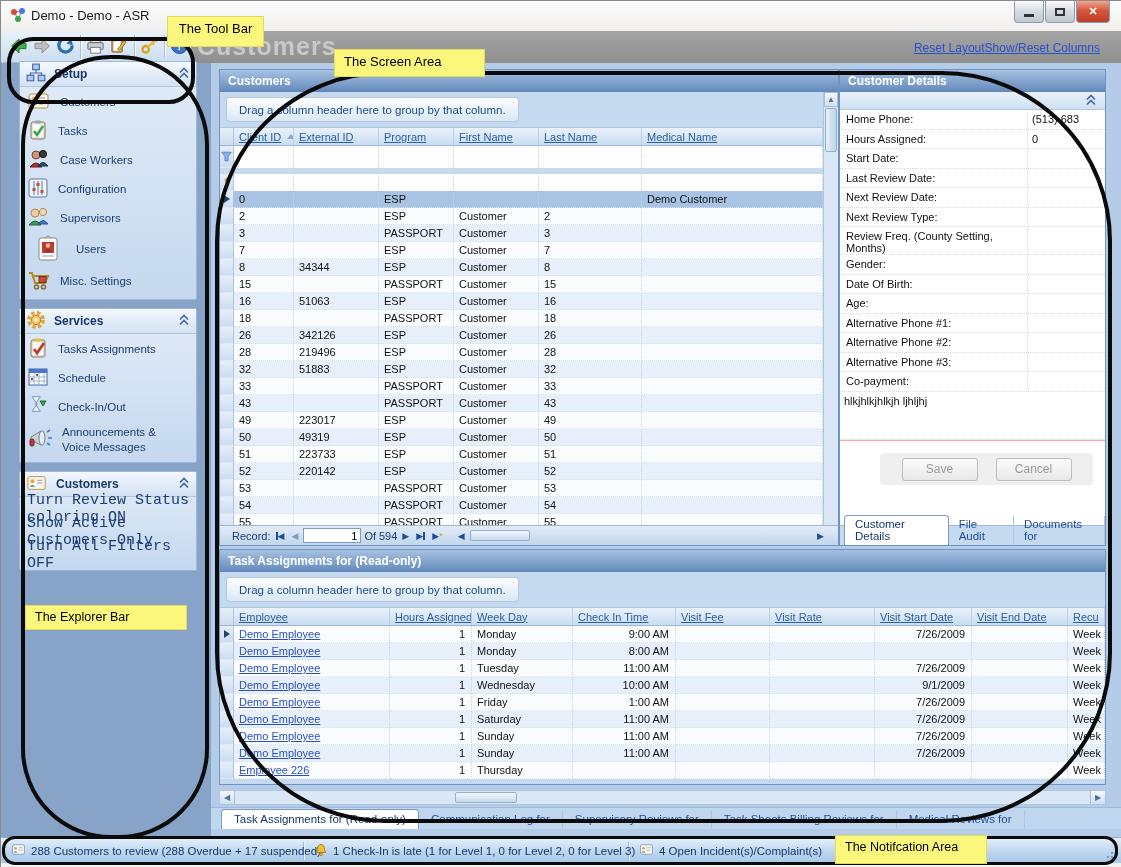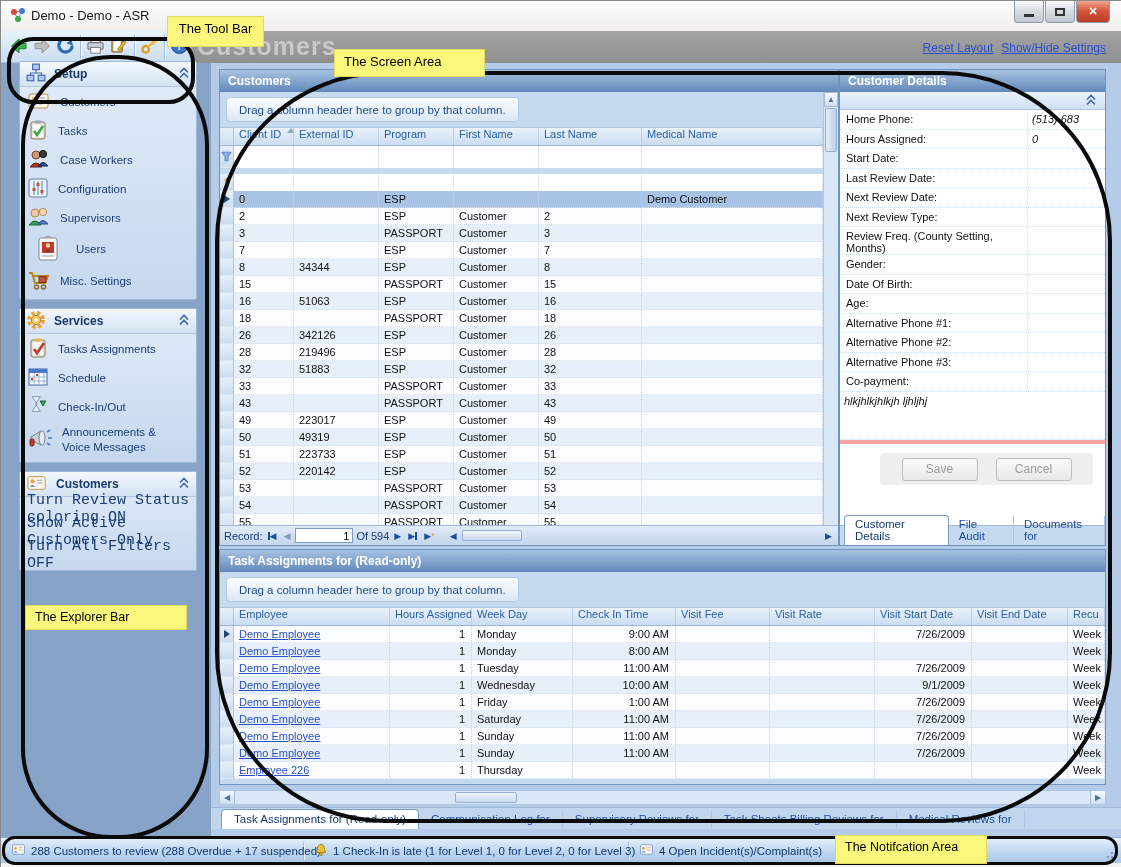--- a/index.html
+++ b/index.html
@@ -16,21 +16,21 @@
     border-radius:0 0 4px 4px; background:linear-gradient(#FBFBFB,#D8DDE3 45%,#C2C9D2);
     display:flex; align-items:center; justify-content:center; margin-left:1px; color:#222; }
   .winbtn.close { width:34px; background:linear-gradient(#F2A690,#D4573E 45%,#BE3C26); color:#fff; font-weight:bold; }
   .winbtn .minglyph { display:block; width:10px; height:3px; background:#333; margin-top:8px; }
   .winbtn .maxglyph { display:block; width:10px; height:8px; border:2px solid #333; }
 
   
   .headerband { position:absolute; left:0; top:30px; width:1121px; height:32px;
     background:linear-gradient(#A4A4A4,#8F8F8F); }
   .bigtitle { position:absolute; left:196px; top:31px; font-size:25px; font-weight:bold; color:#C9C9C9; letter-spacing:1px; }
-  .headlinks { position:absolute; right:14px; top:40px; display:flex; gap:8px; }
+  .headlinks { position:absolute; right:20px; top:40px; display:flex; gap:0; }
   .headlinks a { color:#2B50D0; text-decoration:underline; font-size:12px; cursor:pointer; }
 
   
   .toolstrip { position:absolute; left:0; top:30px; width:190px; height:32px;
     background:linear-gradient(#E9F2FB,#CBDDF1); border-bottom:1px solid #A8BED8; display:flex; align-items:center; padding-left:6px; }
   .tbtn { width:25px; height:26px; display:flex; align-items:center; justify-content:center; border-radius:3px; }
   .tsep { width:1px; height:24px; background:#A6BBD4; margin:0 3px; box-shadow:1px 0 0 #fff; }
 
   
   .appbg { position:absolute; left:0; top:62px; width:1121px; height:774px; background:#87A3C8; }
@@ -50,21 +50,21 @@
 
   
   .panel { position:absolute; background:#C6DAEF; border:1px solid #6E94C2; }
   .panel-hd { height:22px; background:linear-gradient(#A7C2E2,#6288BA); color:#fff; font-weight:bold;
     font-size:12px; display:flex; align-items:center; padding:0 8px; }
   .hintbox { margin:5px 6px; height:25px; display:inline-flex; align-items:center; padding:0 12px;
     background:linear-gradient(#FDFEFF,#D9E7F6); border:1px solid #B4C9E2; border-radius:4px;
     color:#1D4C8E; font-size:11.5px; }
 
   .gridhead { display:flex; height:19px; background:linear-gradient(#EAF2FB,#C9DDF2); border-top:1px solid #AFC6E0; border-bottom:1px solid #9FB8D8; }
-  .gh { display:flex; padding-left:5px; color:#2A5EA5; border-right:1px solid #BCD0E8; overflow:hidden; white-space:nowrap; }
+  .gh { display:flex; align-items:center; padding-left:5px; color:#2A5EA5; border-right:1px solid #BCD0E8; overflow:hidden; white-space:nowrap;text-decoration:underline; }
   .grow { display:flex; height:17px; background:#FAFCFE; cursor:default; }
   .grow.alt { background:#E7F0FA; }
   .grow.selected { background:#A9C3E4; }
   .gcell { padding-left:5px; display:flex; align-items:center; border-right:1px dotted #C4D4E8;
     border-bottom:1px dotted #D4E2F2; overflow:hidden; white-space:nowrap; color:#111; }
   .gcell.r { justify-content:flex-end; padding-right:6px; }
   .rowind { width:14px; min-width:14px; background:linear-gradient(#E6EFF9,#CCDDF0); border-right:1px solid #AFC6E0;
     display:flex; align-items:center; justify-content:center; border-bottom:1px dotted #D4E2F2; }
   .filterrow { display:flex; height:24px; background:#fff; border-bottom:2px solid #C6DAEF; }
   .newrow { display:flex; height:17px; background:#fff; }
@@ -79,35 +79,35 @@
   .tc6{width:97px;min-width:97px}.tc7{width:96px;min-width:96px}.tc8{flex:1}
   .emplink { color:#2A50C8; text-decoration:underline; cursor:pointer; }
 
   
   #customers-panel { left:218px; top:68px; width:620px; height:477px; }
   #customers-body { position:absolute; left:0; top:22px; right:15px; bottom:20px; overflow:hidden; }
   .vscroll { position:absolute; right:0; top:22px; bottom:20px; width:15px; background:#D9E7F6; border-left:1px solid #AFC6E0; }
   .vscroll .arr { height:15px; background:linear-gradient(#F4F8FD,#CFE0F2); border:1px solid #A8BED8; color:#4A6FA0; font-size:8px; text-align:center; line-height:14px; }
   .vscroll .thumb { margin:1px 1px; height:44px; background:linear-gradient(90deg,#E8F1FA,#BBD2EA); border:1px solid #93AFD0; border-radius:2px; }
   .recordbar { position:absolute; left:0; bottom:0; width:100%; height:20px; background:linear-gradient(#E2ECF8,#C2D6EC);
-    border-top:1px solid #9FB8D8; display:flex; align-items:center; padding:0 4px; gap:3px; color:#1C3E74; }
+    border-top:1px solid #9FB8D8; display:flex; align-items:center; padding:0 12px; gap:3px; color:#1C3E74; }
   .navbtn { color:#1D4C9A; font-size:9px; cursor:pointer; padding:0 2px; display:flex; align-items:center; }
   .navbtn .bar { width:2px; height:8px; background:#1D4C9A; }
   .recinput { width:58px; height:15px; background:#fff; border:1px solid #7A9CC6; text-align:right; padding-right:3px; font-size:11px; }
   .hthumb { height:11px; background:linear-gradient(#F2F7FC,#C6D9EE); border:1px solid #93AFD0; border-radius:2px; width:60px; }
   .htrack { flex:1; display:flex; align-items:center; }
 
   
   #details-panel { left:838px; top:68px; width:267px; height:477px; background:#fff; }
   .chevbar { height:18px; background:linear-gradient(#EAF2FB,#CFE0F2); border-bottom:1px solid #AFC6E0;
     display:flex; justify-content:flex-end; align-items:center; padding-right:8px; }
-  #details-fields { border-bottom:4px solid #fca5a5; }
+  #details-fields { border-bottom:1px solid #fca5a5; }
   .dfrow { display:flex; min-height:19.5px; border-bottom:1px dotted #CFDCEA; }
   .dfl { width:188px; padding:3px 0 0 6px; color:#111; border-right:1px dotted #CFDCEA; }
-  .dfv { flex:1; padding:3px 2px 0 4px; color:#111; word-break:break-all;font-style:italic; }
+  .dfv { flex:1; padding:3px 2px 0 4px; color:#111; word-break:break-all; }
   .dfrow.tall { min-height:48px; }
   .btnzone { position:absolute; left:40px; right:12px; bottom:60px; height:32px; background:#EFEFEF; border-radius:4px;
     display:flex; align-items:center; justify-content:center; gap:18px; }
   .graybtn { width:76px; height:23px; background:linear-gradient(#FBFBFB,#E8E8E8); border:1px solid #BDBDBD;
     border-radius:3px; color:#9C9C9C; font-size:12px; }
   .dtabs { position:absolute; left:0; bottom:0; width:100%; height:20px; background:#C6DAEF; border-top:1px solid #9FB8D8;
     display:flex; align-items:flex-end; padding-left:4px; }
   .dtab { padding:2px 10px 3px; color:#1D4C9A; font-size:11.5px; border-right:1px solid #AFC6E0; cursor:pointer; }
   .dtab.active { background:#fff; border:1px solid #7A9CC6; border-bottom:none; border-radius:4px 4px 0 0; color:#16386E; }
 
@@ -184,21 +184,21 @@
           <span class="maxglyph"></span>
         </div>
       <div class="winbtn close">✕</div>
     </div>
   </div>
 
   <div class="headerband"></div>
   <div class="bigtitle">Customers</div>
   <div class="headlinks">
     <a>Reset Layout</a>
-    <a>Show/Hide Settings</a>
+    <a>Show/Reset Columns</a>
   </div>
 
   <div class="toolstrip">
     <div class="tbtn">
         <span><svg width="20" height="20" viewBox="0 0 20 20">
             <path d="M10 3 L2.5 10 L10 17 L10 12.7 L17 12.7 L17 7.3 L10 7.3 Z" fill="#3DB54A" stroke="#1E7A2E"></path>
           </svg></span>
       </div>
     <div class="tbtn">
         <span><svg width="20" height="20" viewBox="0 0 20 20">

